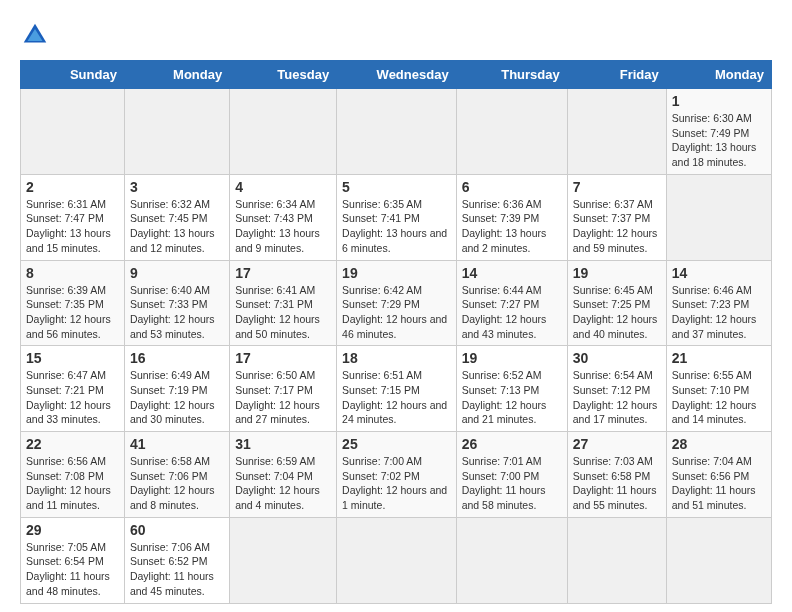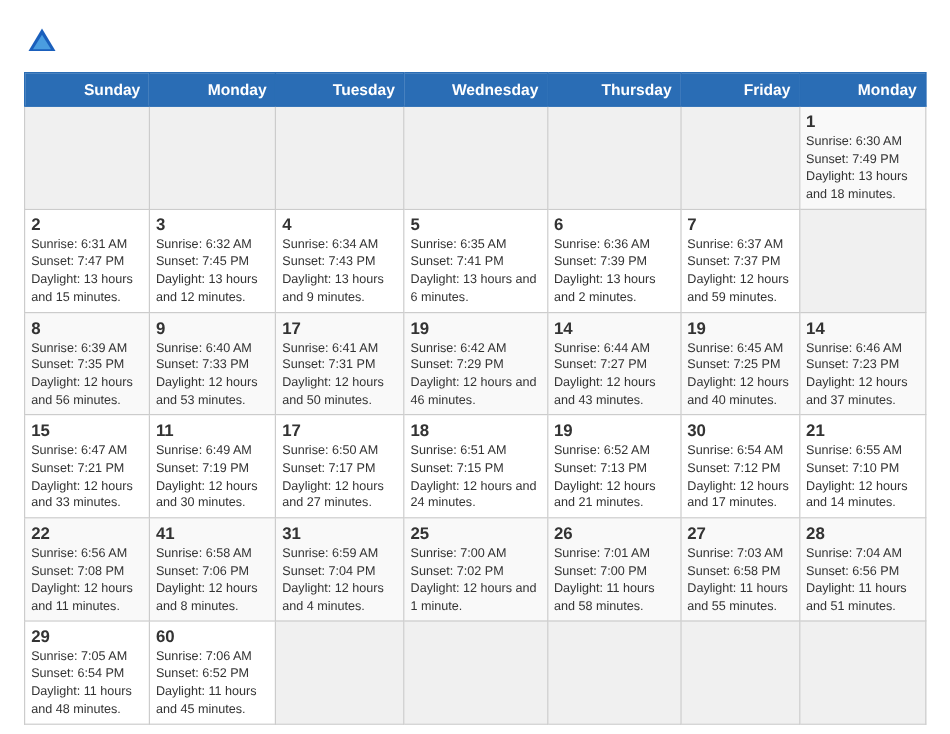--- a/index.html
+++ b/index.html
@@ -142,21 +142,21 @@
         <td><span class="day-num">8</span><span class="day-info">Sunrise: 6:39 AM<br>Sunset: 7:35 PM<br>Daylight: 12 hours and 56 minutes.</span></td>
         <td><span class="day-num">9</span><span class="day-info">Sunrise: 6:40 AM<br>Sunset: 7:33 PM<br>Daylight: 12 hours and 53 minutes.</span></td>
         <td><span class="day-num">17</span><span class="day-info">Sunrise: 6:41 AM<br>Sunset: 7:31 PM<br>Daylight: 12 hours and 50 minutes.</span></td>
         <td><span class="day-num">19</span><span class="day-info">Sunrise: 6:42 AM<br>Sunset: 7:29 PM<br>Daylight: 12 hours and 46 minutes.</span></td>
         <td><span class="day-num">14</span><span class="day-info">Sunrise: 6:44 AM<br>Sunset: 7:27 PM<br>Daylight: 12 hours and 43 minutes.</span></td>
         <td><span class="day-num">19</span><span class="day-info">Sunrise: 6:45 AM<br>Sunset: 7:25 PM<br>Daylight: 12 hours and 40 minutes.</span></td>
         <td><span class="day-num">14</span><span class="day-info">Sunrise: 6:46 AM<br>Sunset: 7:23 PM<br>Daylight: 12 hours and 37 minutes.</span></td>
       </tr>
       <tr>
         <td><span class="day-num">15</span><span class="day-info">Sunrise: 6:47 AM<br>Sunset: 7:21 PM<br>Daylight: 12 hours and 33 minutes.</span></td>
-        <td><span class="day-num">11</span><span class="day-info">Sunrise: 6:49 AM<br>Sunset: 7:19 PM<br>Daylight: 12 hours and 30 minutes.</span></td>
+        <td><span class="day-num">16</span><span class="day-info">Sunrise: 6:49 AM<br>Sunset: 7:19 PM<br>Daylight: 12 hours and 30 minutes.</span></td>
         <td><span class="day-num">17</span><span class="day-info">Sunrise: 6:50 AM<br>Sunset: 7:17 PM<br>Daylight: 12 hours and 27 minutes.</span></td>
         <td><span class="day-num">18</span><span class="day-info">Sunrise: 6:51 AM<br>Sunset: 7:15 PM<br>Daylight: 12 hours and 24 minutes.</span></td>
         <td><span class="day-num">19</span><span class="day-info">Sunrise: 6:52 AM<br>Sunset: 7:13 PM<br>Daylight: 12 hours and 21 minutes.</span></td>
         <td><span class="day-num">30</span><span class="day-info">Sunrise: 6:54 AM<br>Sunset: 7:12 PM<br>Daylight: 12 hours and 17 minutes.</span></td>
         <td><span class="day-num">21</span><span class="day-info">Sunrise: 6:55 AM<br>Sunset: 7:10 PM<br>Daylight: 12 hours and 14 minutes.</span></td>
       </tr>
       <tr>
         <td><span class="day-num">22</span><span class="day-info">Sunrise: 6:56 AM<br>Sunset: 7:08 PM<br>Daylight: 12 hours and 11 minutes.</span></td>
         <td><span class="day-num">41</span><span class="day-info">Sunrise: 6:58 AM<br>Sunset: 7:06 PM<br>Daylight: 12 hours and 8 minutes.</span></td>
         <td><span class="day-num">31</span><span class="day-info">Sunrise: 6:59 AM<br>Sunset: 7:04 PM<br>Daylight: 12 hours and 4 minutes.</span></td>

